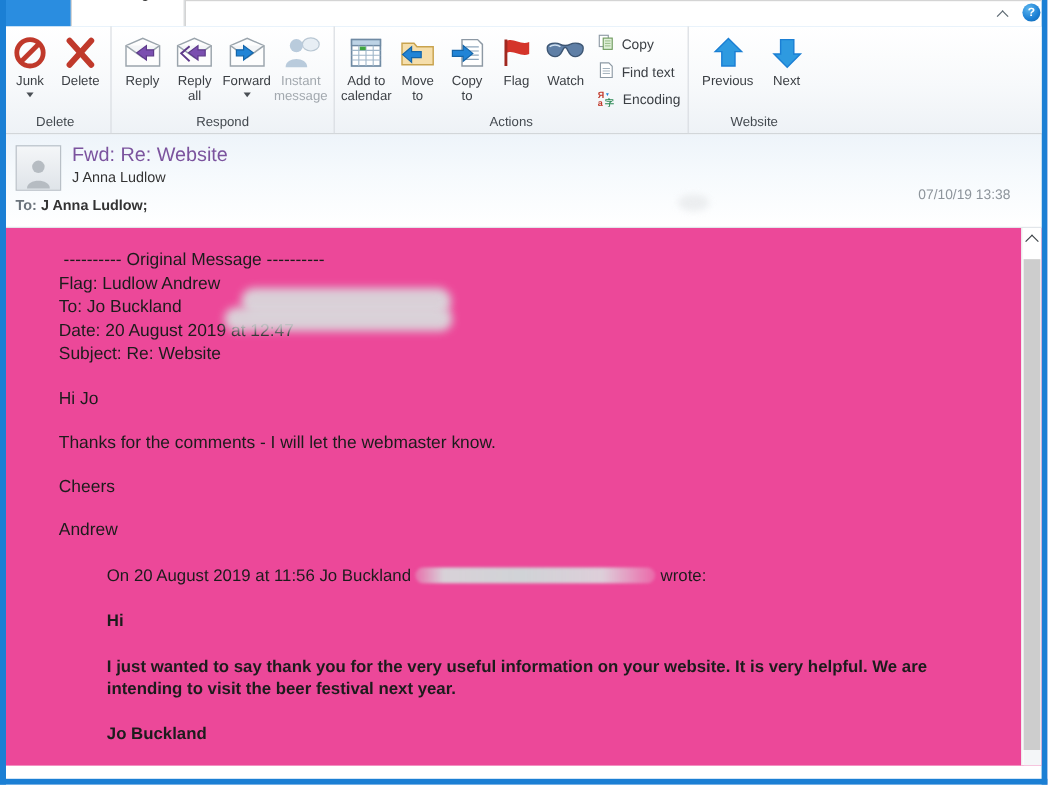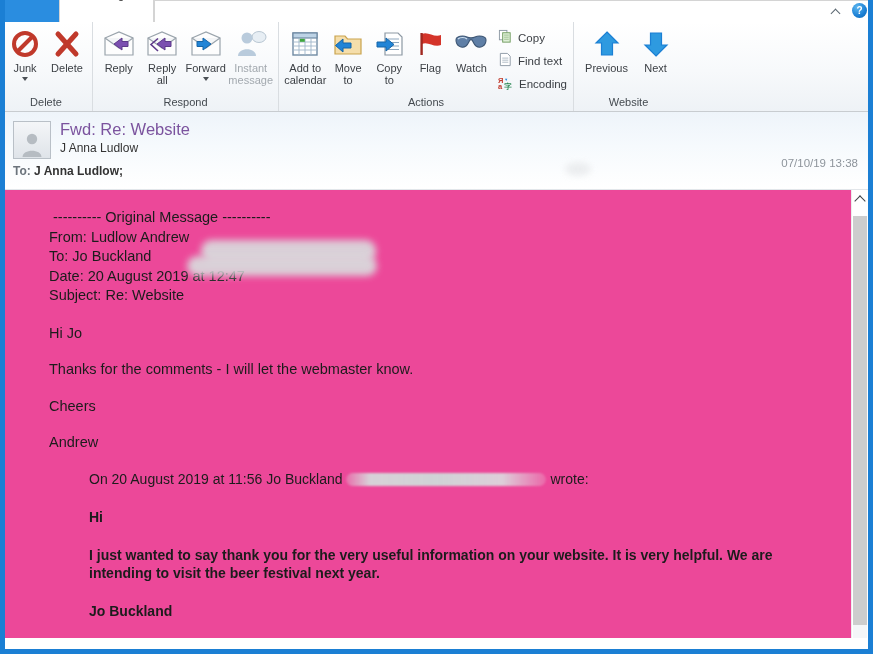--- a/index.html
+++ b/index.html
@@ -219,21 +219,21 @@
     font-weight: normal;
   }
   .msg-sender {
     font-size: 12px;
     color: #333333;
     line-height: 15px;
     margin-top: 2px;
   }
   .msg-date {
     position: absolute;
-    right: 10px;
+    right: 26px;
     top: 45px;
     font-size: 11.5px;
     color: #8d949b;
   }
   .msg-to {
     margin-top: 5px;
     font-size: 12px;
     color: #333333;
     font-weight: bold;
   }
@@ -598,21 +598,21 @@
     <div class="msg-date">07/10/19 13:38</div>
   </div>
   <div class="hdr-smudge"></div>
 
   <div class="msg-body">
 
     <div class="body-inner">
 
       <div class="orig-block">
         <div class="orig-sep">---------- Original Message ----------</div>
-        <div>From: Ludlow Andrew</div>
+        <div>Flag: Ludlow Andrew</div>
         <div>To: Jo Buckland</div>
         <div>Date: 20 August 2019 at 12:47</div>
         <div>Subject: Re: Website</div>
       </div>
 
       <div class="para">Hi Jo</div>
       <div class="para">Thanks for the comments - I will let the webmaster know.</div>
       <div class="para">Cheers</div>
       <div class="para">Andrew</div>
 

